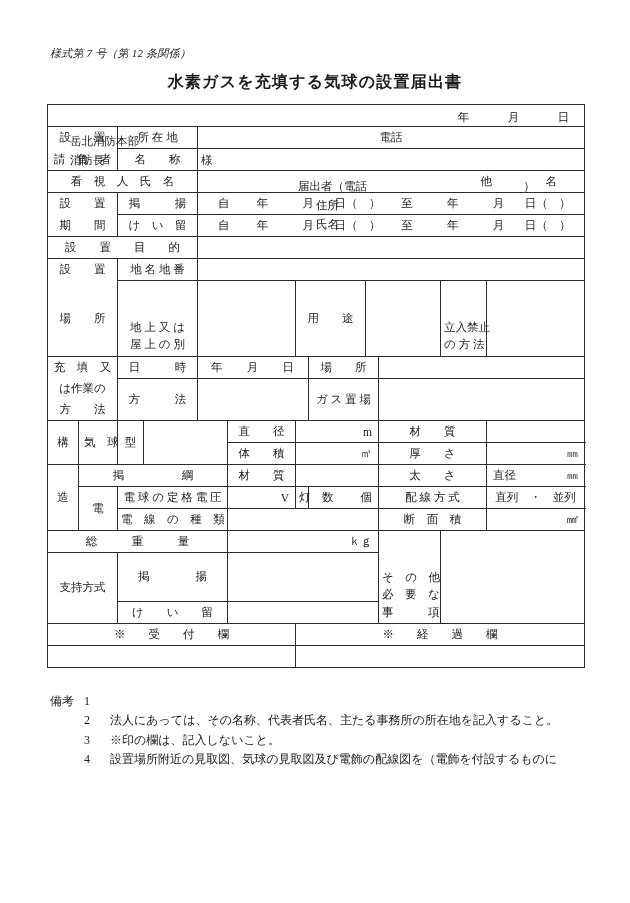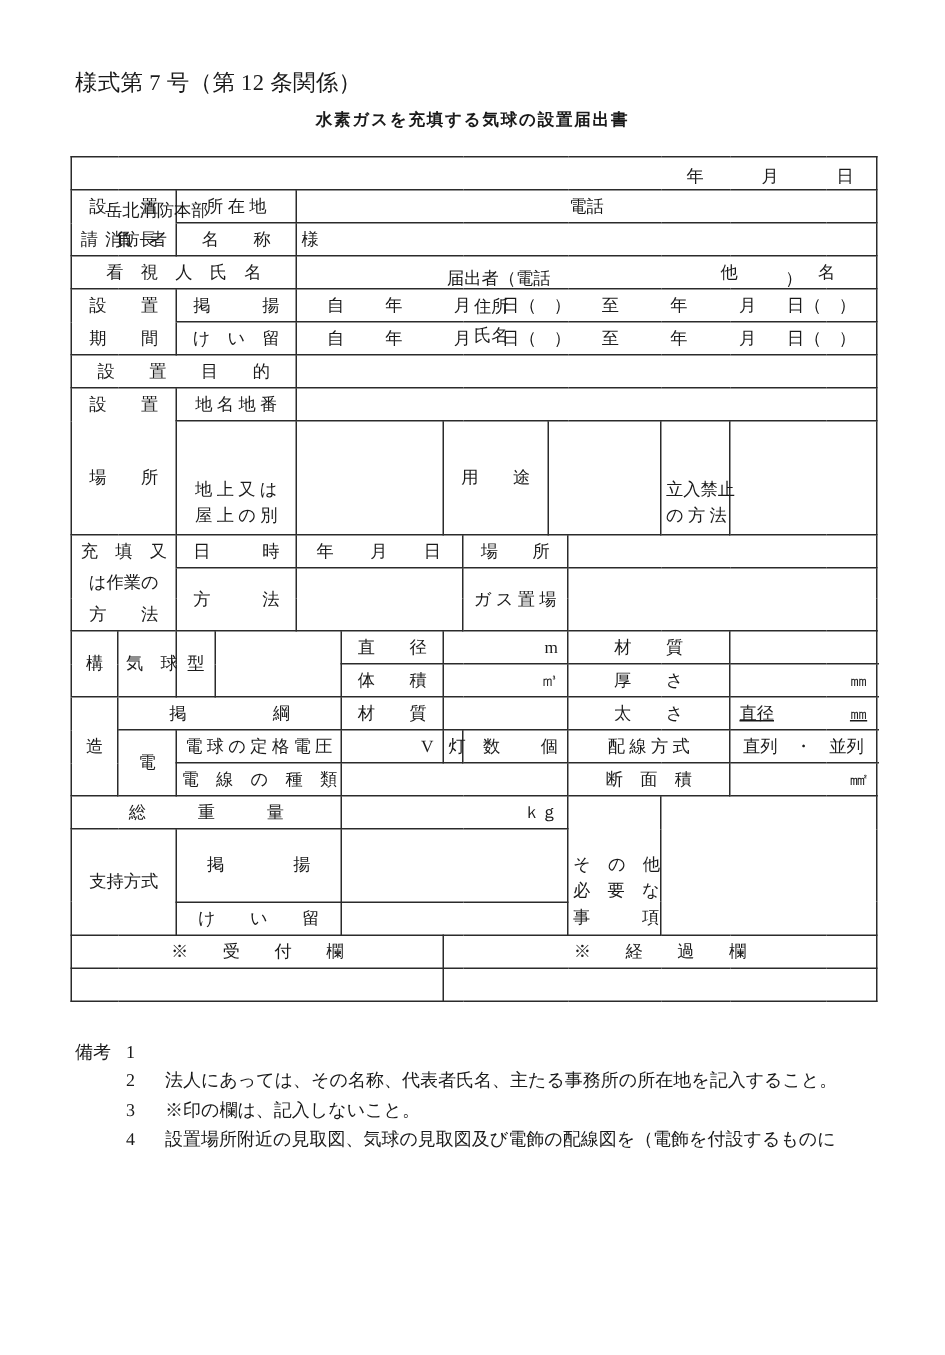--- a/index.html
+++ b/index.html
@@ -20,31 +20,32 @@
     width: 630px;
     height: 903px;
     box-sizing: border-box;
   }
 
   
   .form-no {
     position: absolute;
     left: 50px;
     top: 46px;
-    font-size: 15px;
+    font-size: 11px;
     letter-spacing: 0.2px;
     white-space: nowrap;
+    font-style: italic;
   }
   .doc-title {
     position: absolute;
     left: 0;
     top: 72px;
     width: 630px;
     text-align: center;
-    font-size: 11px;
+    font-size: 16px;
     font-weight: bold;
     letter-spacing: 1.2px;
   }
 
   
   .form-table {
     position: absolute;
     left: 47px;
     top: 104px;
     width: 537px;
@@ -405,21 +406,21 @@
         <div class="just">掲　　　　　綱</div>
       </td>
       <td colspan="2">
         <div class="just">材　　質</div>
       </td>
       <td colspan="3"></td>
       <td colspan="2">
         <div class="just">太　　さ</div>
       </td>
       <td colspan="3">
-        <div style="display:flex;align-items:flex-start;padding:0 6px;text-decoration:underline;">
+        <div style="display:flex;align-items:flex-start;padding:0 6px;">
           <span>直径</span>
           <span style="flex:1"></span>
           <span>㎜</span>
         </div>
       </td>
     </tr>
     <tr>
       <td rowspan="2" class="c">電</td>
       <td colspan="3">
         <div class="just tight">電 球 の 定 格 電 圧</div>

